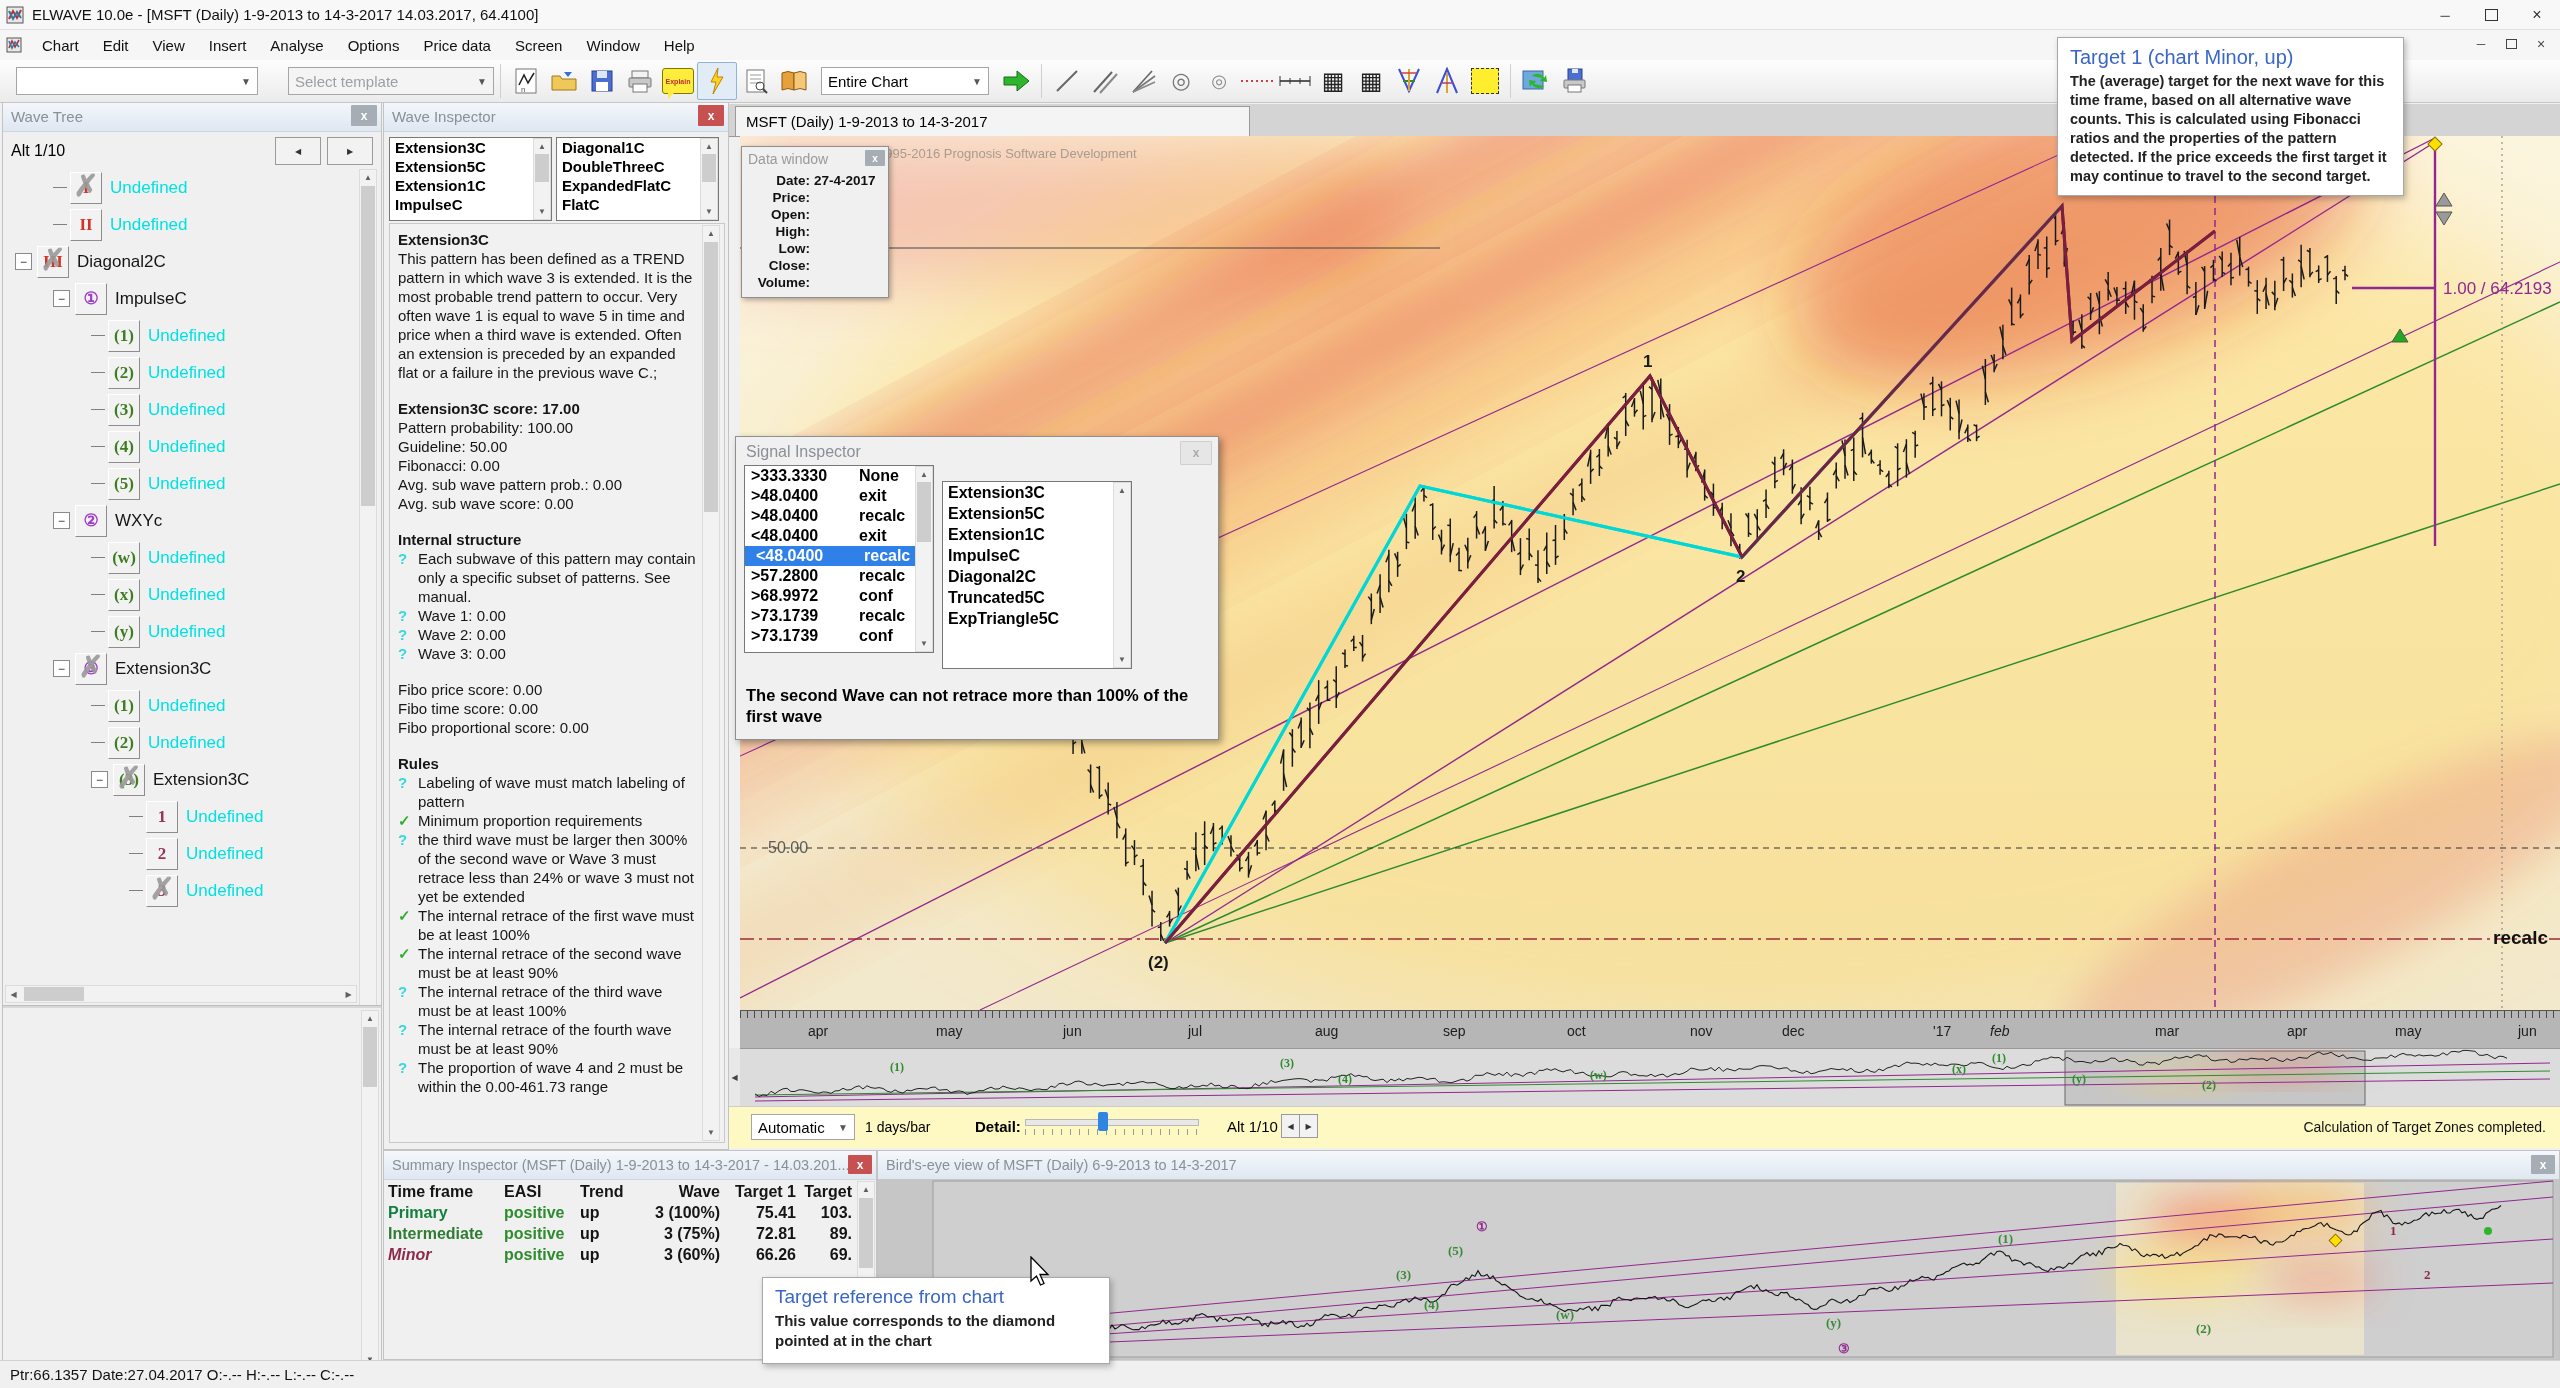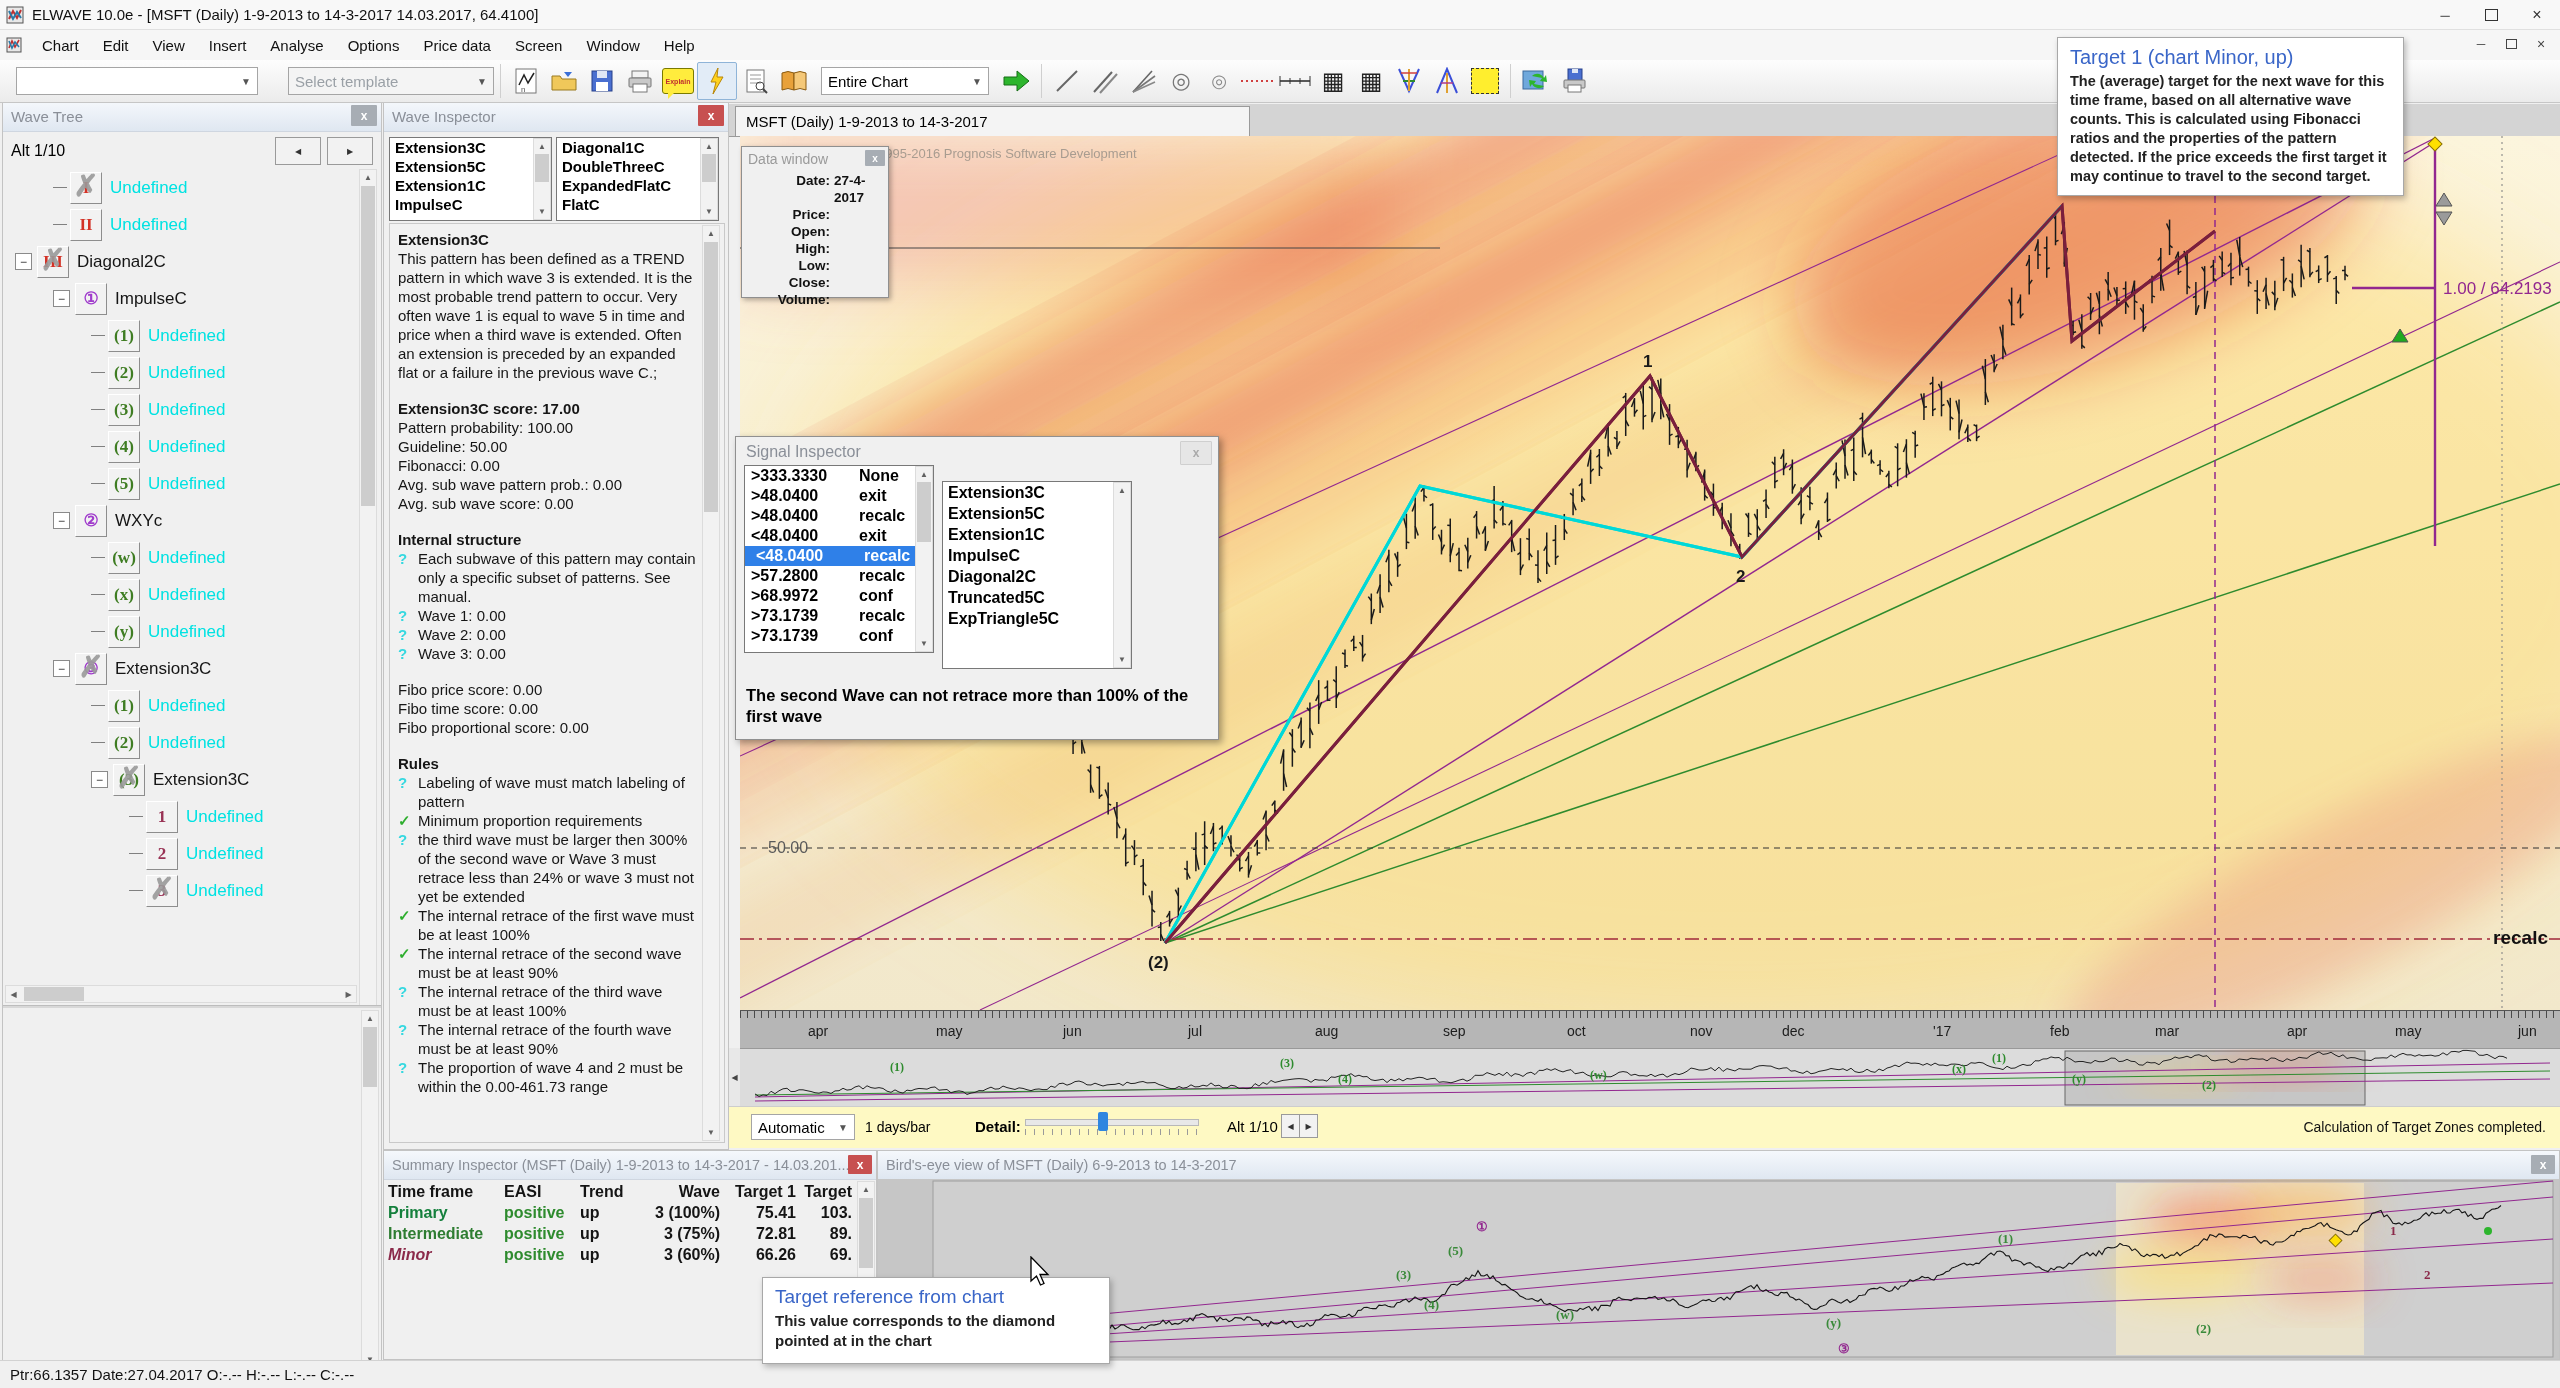--- a/index.html
+++ b/index.html
@@ -1189,21 +1189,21 @@
         <span class="mlabel" style="left: 68px;">apr</span>
         <span class="mlabel" style="left: 196px;">may</span>
         <span class="mlabel" style="left: 323px;">jun</span>
         <span class="mlabel" style="left: 448px;">jul</span>
         <span class="mlabel" style="left: 575px;">aug</span>
         <span class="mlabel" style="left: 703px;">sep</span>
         <span class="mlabel" style="left: 827px;">oct</span>
         <span class="mlabel" style="left: 950px;">nov</span>
         <span class="mlabel" style="left: 1042px;">dec</span>
         <span class="mlabel" style="left: 1193px;">'17</span>
-        <span class="mlabel" style="left: 1310px;">feb</span>
+        <span class="mlabel" style="left: 1250px; font-style: italic;">feb</span>
         <span class="mlabel" style="left: 1415px;">mar</span>
         <span class="mlabel" style="left: 1547px;">apr</span>
         <span class="mlabel" style="left: 1655px;">may</span>
         <span class="mlabel" style="left: 1778px;">jun</span>
       </div>
     <div id="navleft">◀</div>
     <div id="navwrap"><svg width="1820" height="58" viewBox="0 0 1820 58">
           <rect x="0" y="0" width="1820" height="58" fill="#dcdcdc"></rect>
           <rect x="1325" y="2" width="300" height="54" fill="rgba(150,150,150,0.30)" stroke="#666" stroke-width="1"></rect>
           <ellipse cx="1540" cy="16" rx="70" ry="12" fill="rgba(240,100,50,0.45)" filter="url(#b20)"></ellipse>
@@ -1236,21 +1236,21 @@
       <span class="altbtn" style="left:570px">▶</span>
       <span class="abs" style="right:14px;top:12px;font-size:14px;color:#111">Calculation of Target Zones completed.</span>
     </div>
   </div>
 
   <div id="datawin">
     <div class="dtitle">
       <span>Data window</span>
       <span class="xbtn xgray" style="width:20px;height:16px;top:3px;right:3px;font-size:10px">x</span>
     </div>
-    <div id="datawin-rows" style="padding:2px 20px">
+    <div id="datawin-rows" style="padding:2px 0">
         <div class="drow">
           <span class="dlab">Date:</span>
           <span class="dval">27-4-2017</span>
         </div>
         <div class="drow">
           <span class="dlab">Price:</span>
           <span class="dval"></span>
         </div>
         <div class="drow">
           <span class="dlab">Open:</span>

